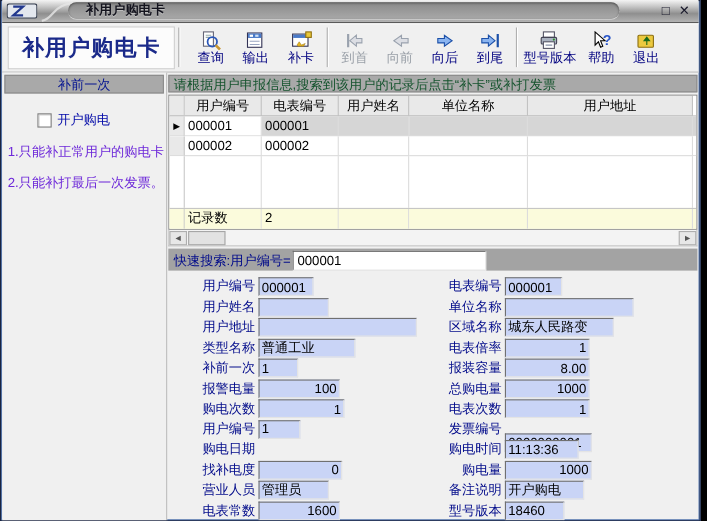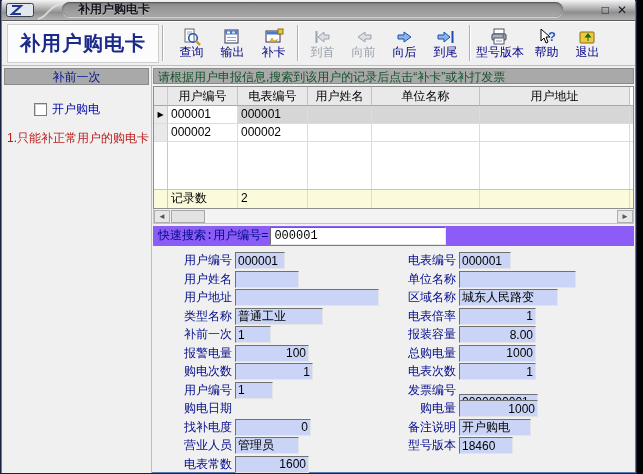--- a/index.html
+++ b/index.html
@@ -21,21 +21,21 @@
   .tbtn{display:flex;flex-direction:column;align-items:center;justify-content:center;min-width:37px;height:42px;padding:0 2px;color:#000080;cursor:default;}
   .tbtn .tlabel{font-size:12px;line-height:13px;white-space:nowrap;}
   .tbtn.disabled{color:#9aa0a8;}
   .ticon{height:19px;display:flex;align-items:flex-end;}
   
   .main{display:flex;height:408px;}
   .sidebar{width:150px;flex:none;border-right:1px solid #bdbdbd;box-sizing:border-box;background:#f0f0f0;}
   .sidebar-header{height:17px;margin:2px 2px 0 2px;background:#a9a9a9;border:1px solid #8a8a8a;color:#001090;font-size:12px;line-height:16px;text-align:center;box-sizing:border-box;}
   .cb-row{margin:16px 0 0 32px;display:flex;align-items:center;color:#0008a8;font-size:12px;}
   .cb{width:11px;height:11px;background:#fff;border:1px solid #7a7a7a;box-shadow:inset 1px 1px 0 rgba(0,0,0,.18);margin-right:5px;flex:none;}
-  .note{color:#b91c1c;font-size:12px;margin:13px 2px 0 5px;line-height:15px;}
+  .note{color:#6d28d9;font-size:12px;margin:13px 2px 0 5px;line-height:15px;}
   .content{flex:1;display:flex;flex-direction:column;min-width:0;}
   .instruction-bar{height:17px;margin:2px 1px 0 1px;background:#a9a9a9;border:1px solid #8a8a8a;color:#14532d;font-size:12px;line-height:16px;padding-left:4px;box-sizing:border-box;white-space:nowrap;overflow:hidden;}
   
   .grid{height:134px;margin:2px 1px 0 1px;border:1px solid #8e8e8e;background:#fff;display:flex;flex-direction:column;font-size:12px;overflow:hidden;}
   .g-row,.g-head,.g-foot{display:flex;flex:none;}
   .g-head{height:19px;background:#e9e9e9;color:#000080;}
   .g-head .g-c{text-align:center;line-height:18px;border-right:1px solid #c2c2c2;border-bottom:1px solid #a8a8a8;padding:0;}
   .g-marker{width:13px;flex:none;border-right:1px solid #c9c9c9;border-bottom:1px solid #dcdcdc;background:#e9e9e9;text-align:center;font-size:8px;line-height:17px;color:#000;}
   .g-head .g-marker{border-bottom:1px solid #a8a8a8;}
   .g-c{box-sizing:border-box;padding-left:3px;line-height:17px;border-right:1px solid #dcdcdc;border-bottom:1px solid #dcdcdc;overflow:hidden;white-space:nowrap;color:#000;}
@@ -49,21 +49,21 @@
   .g-fill .g-marker{border-bottom:none;background:#fff;}
   .g-foot{height:18px;background:#fbfbdc;border-top:1px solid #c6c6c6;}
   .g-foot .g-c,.g-foot .g-marker{background:#fbfbdc;border-bottom:none;}
   .g-foot .g-sliver{background:#fbfbdc;border-bottom:none;}
   
   .hscroll{height:16px;margin:0 1px;background:#f3f3f3;border:1px solid #c4c4c4;border-top:none;display:flex;align-items:center;box-sizing:border-box;}
   .sbtn{width:16px;height:13px;flex:none;background:#e7e7e7;border:1px solid #aeaeae;font-size:8px;line-height:11px;text-align:center;color:#555;box-sizing:border-box;}
   .sthumb{width:34px;height:13px;flex:none;background:#e2e2e2;border:1px solid #a6a6a6;box-sizing:border-box;margin-left:1px;}
   .strack{flex:1;}
   
-  .quicksearch{height:22px;margin:2px 1px 0 1px;background:#8b5cf6;display:flex;align-items:center;font-family:Liberation Mono, monospace;}
+  .quicksearch{height:22px;margin:2px 1px 0 1px;background:#a3a3a3;display:flex;align-items:flex-end;}
   .qs-label{color:#000a8a;font-size:12px;padding-left:5px;white-space:nowrap;}
   .qs-input{width:168px;height:16px;border:1px solid;border-color:#6b6b6b #e8e8e8 #e8e8e8 #6b6b6b;background:#fff;font-size:12px;padding:0 3px;margin-left:2px;font-family:inherit;}
   
   .formarea{flex:1;padding-top:6px;}
   .fcols{display:flex;}
   .fcol-left{width:242px;flex:none;}
   .fcol-right{flex:1;}
   .frow{display:flex;align-items:center;height:18px;margin-bottom:0.5px;}
   .flabel{flex:none;text-align:right;color:#000a8a;font-size:12px;white-space:nowrap;}
   .fcol-left .flabel{width:80px;padding-right:3px;}
@@ -211,20 +211,21 @@
 
   <div class="main">
 
     <div class="sidebar">
       <div class="sidebar-header">补前一次</div>
       <div class="cb-row">
         <span class="cb"></span>
         <span>开户购电</span>
       </div>
       <div class="note">1.只能补正常用户的购电卡</div>
+      <div class="note">2.只能补打最后一次发票。</div>
     </div>
 
     <div class="content">
       <div class="instruction-bar">请根据用户申报信息,搜索到该用户的记录后点击“补卡”或补打发票</div>
 
       <div class="grid">
         <div class="g-head">
           <div class="g-marker"></div>
           <div class="g-c c1">用户编号</div>
           <div class="g-c c2">电表编号</div>
@@ -361,20 +362,24 @@
               </div>
             <div class="frow">
                 <span class="flabel">电表次数</span>
                 <input class="finput num" style="width: 71px;" value="1">
               </div>
             <div class="frow">
                 <span class="flabel">发票编号</span>
                 <input class="finput" style="width: 73px; margin-top: 24px;" value="0000000001">
               </div>
             <div class="frow">
+                <span class="flabel">购电时间</span>
+                <input class="finput" style="width: 61px;" value="11:13:36">
+              </div>
+            <div class="frow">
                 <span class="flabel">购电量</span>
                 <input class="finput num" style="width: 73px;" value="1000">
               </div>
             <div class="frow">
                 <span class="flabel">备注说明</span>
                 <input class="finput" style="width: 66px;" value="开户购电">
               </div>
             <div class="frow">
                 <span class="flabel">型号版本</span>
                 <input class="finput" style="width: 48px;" value="18460">

